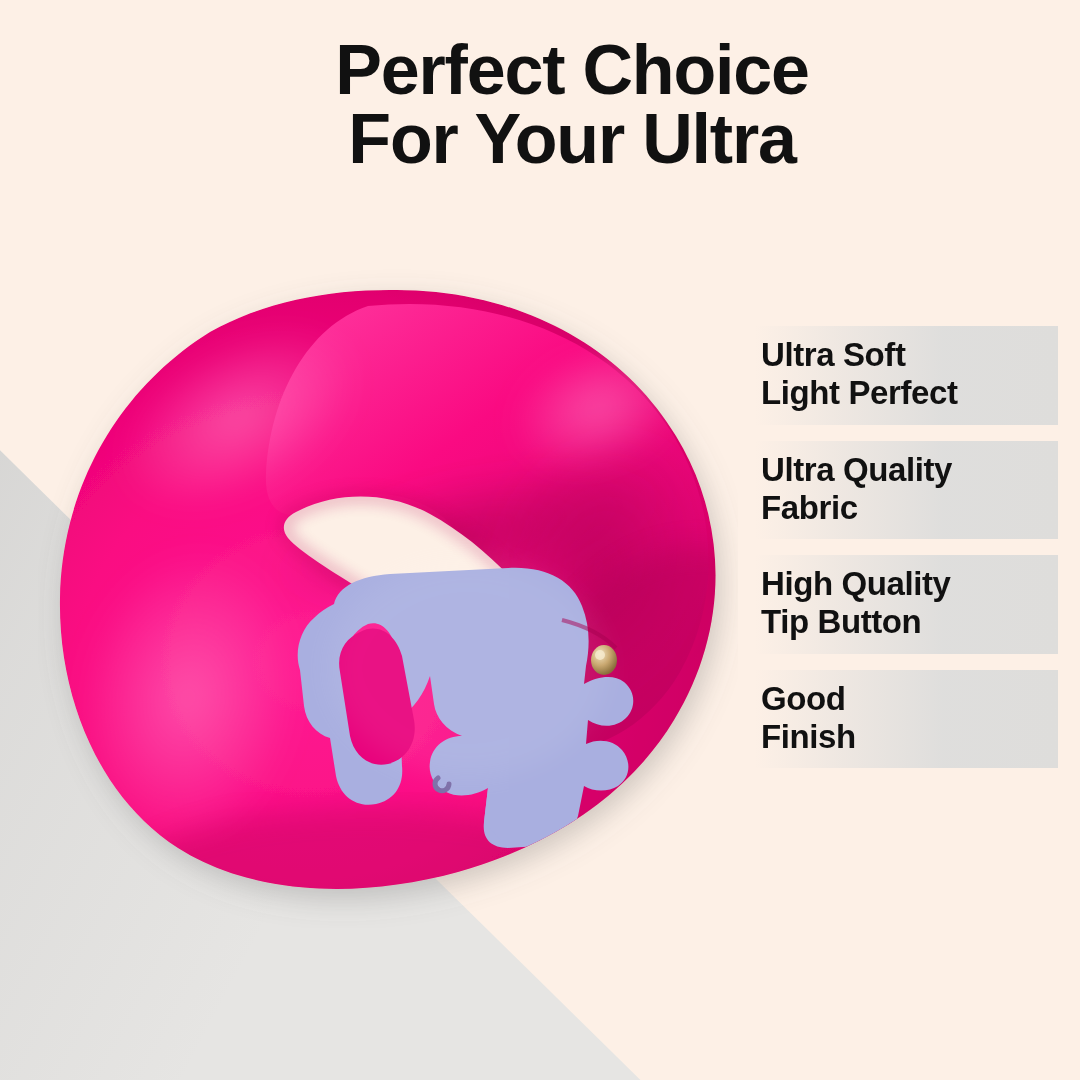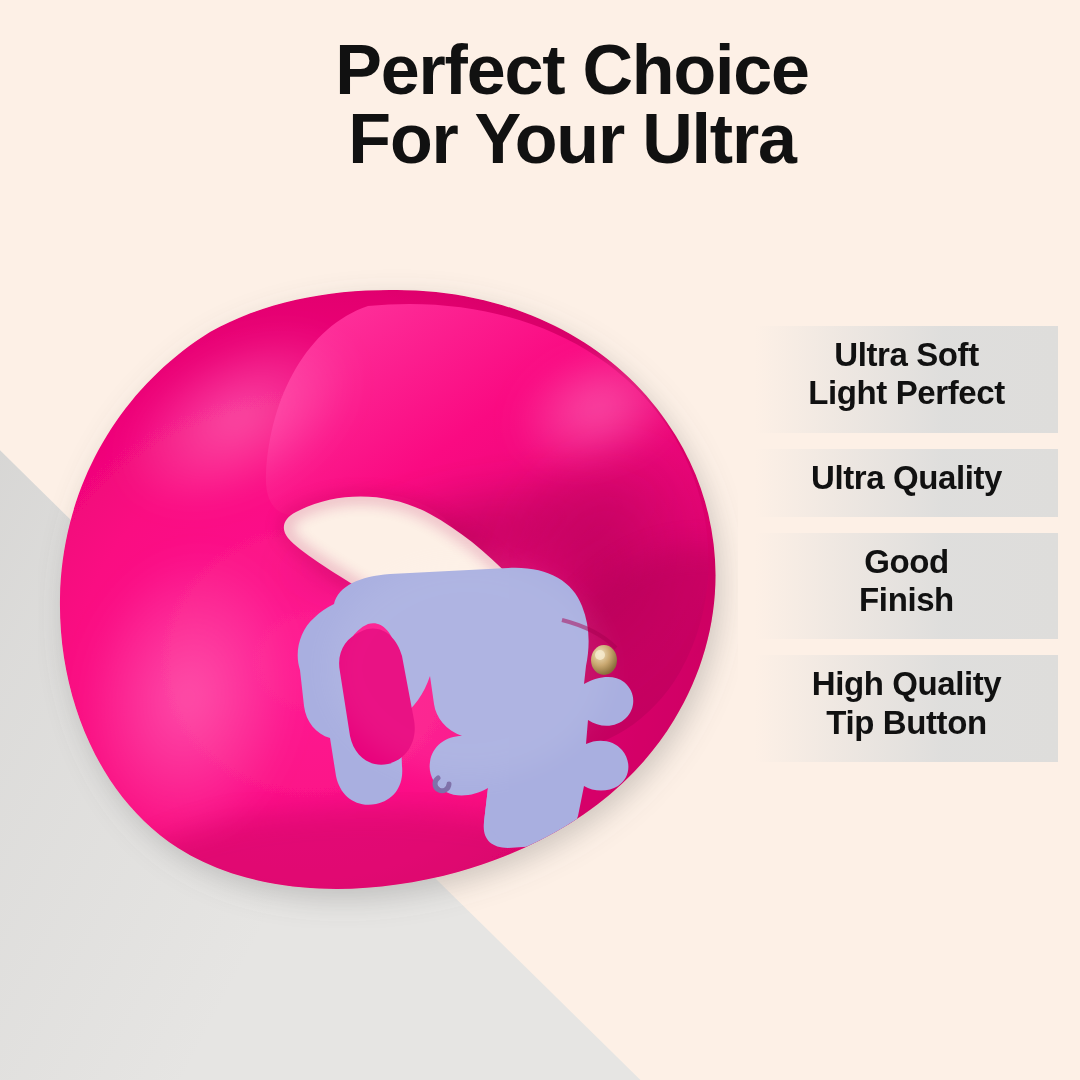--- a/index.html
+++ b/index.html
@@ -61,22 +61,21 @@
     position:absolute;
     left:755px;top:326px;
     width:303px;
     z-index:20;
     display:flex;
     flex-direction:column;
     gap:16px;
   }
   .feature{
     background:linear-gradient(90deg, rgba(221,221,220,0) 0%, rgba(221,221,220,.45) 28%, rgba(221,221,220,.95) 62%, #DEDDDB 100%);
-    padding:10px 6px 20px 6px;
-    text-align:center;
+    padding:10px 6px 12px 6px;
     color:#111111;
     font-weight:bold;
     font-size:33px;
     line-height:1.16;
     letter-spacing:-0.4px;
   }
   .feature .ln{display:block;}
 </style>
 </head>
 <body>
@@ -276,27 +275,28 @@
 
   <div class="features">
 
     <div class="feature">
       <span class="ln">Ultra Soft</span>
       <span class="ln">Light Perfect</span>
     </div>
 
     <div class="feature">
       <span class="ln">Ultra Quality</span>
+      <span class="ln">Fabric</span>
+    </div>
+
+    <div class="feature">
+      <span class="ln">High Quality</span>
+      <span class="ln">Tip Button</span>
     </div>
 
     <div class="feature">
       <span class="ln">Good</span>
       <span class="ln">Finish</span>
     </div>
 
-    <div class="feature">
-      <span class="ln">High Quality</span>
-      <span class="ln">Tip Button</span>
-    </div>
-
   </div>
 
 </div>
 
 </body></html>

